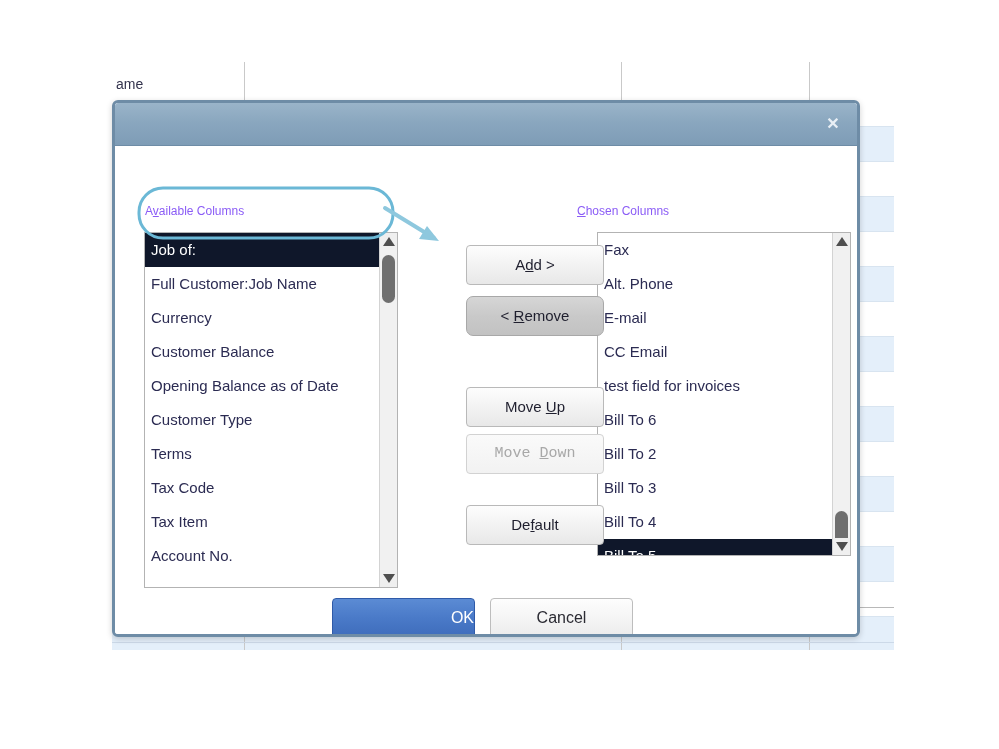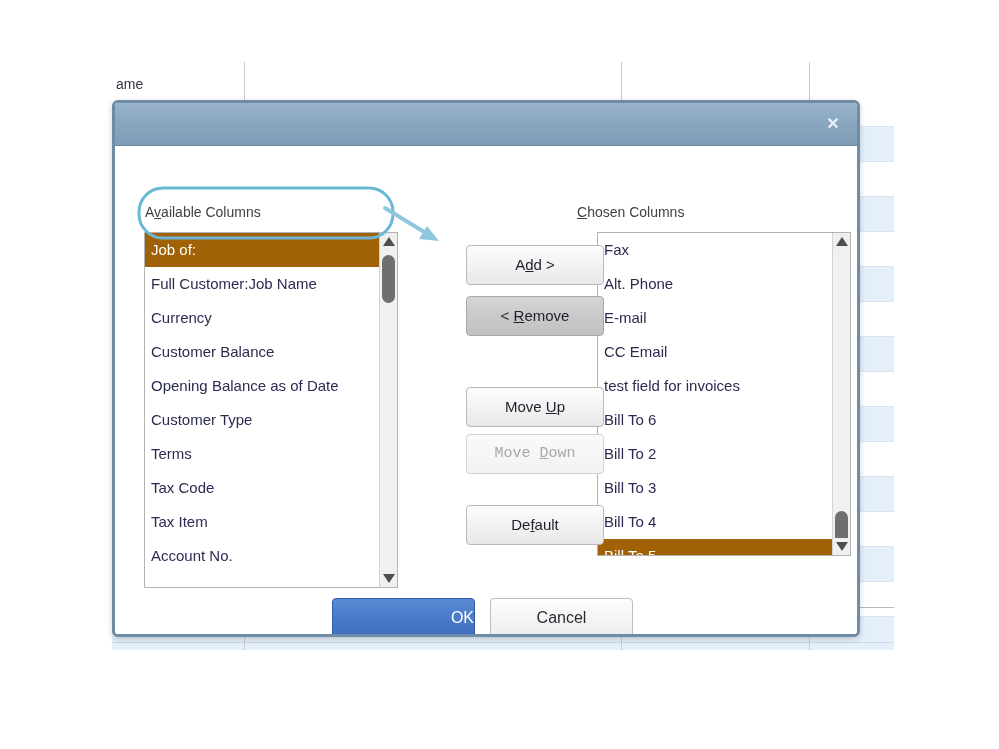--- a/index.html
+++ b/index.html
@@ -143,22 +143,22 @@
   }
 
   #dialog-body {
     position: relative;
     height: 489px;
     background: #ffffff;
   }
 
   .col-label {
     position: absolute;
-    font-size: 14px;
-    color: #404040;
+    font-size: 12px;
+    color: #8b5cf6;
     white-space: nowrap;
   }
   .col-label .acc {
     text-decoration: underline;
   }
   #label-available { left: 30px; top: 58px; }
   #label-chosen { left: 462px; top: 58px; }
 
   
   .listbox {
@@ -192,21 +192,21 @@
     height: 34px;
     line-height: 34px;
     padding-left: 6px;
     font-size: 15px;
     color: #2b2b52;
     white-space: nowrap;
     overflow: hidden;
     box-sizing: border-box;
   }
   .list-item.selected {
-    background: #a16207;
+    background: #0f172a;
     color: #ffffff;
   }
 
   
   .vscroll {
     position: absolute;
     right: 0;
     top: 0;
     bottom: 0;
     width: 18px;
@@ -275,21 +275,21 @@
     border-color: #a8a8a8;
   }
   .mid-btn.disabled {
     color: #a8a8a8;
     background: linear-gradient(to bottom, #fafafa 0%, #f2f2f2 100%);
     border-color: #d2d2d2;
     cursor: default;
     font-family: Liberation Mono, monospace;
   }
   #btn-add { top: 99px; }
-  #btn-remove { top: 150px; }
+  #btn-remove { top: 150px; border-radius: 7px; }
   #btn-moveup { top: 241px; }
   #btn-movedown { top: 288px; }
   #btn-default { top: 359px; }
 
   
   #btn-ok {
     position: absolute;
     left: 217px;
     top: 452px;
     width: 143px;

